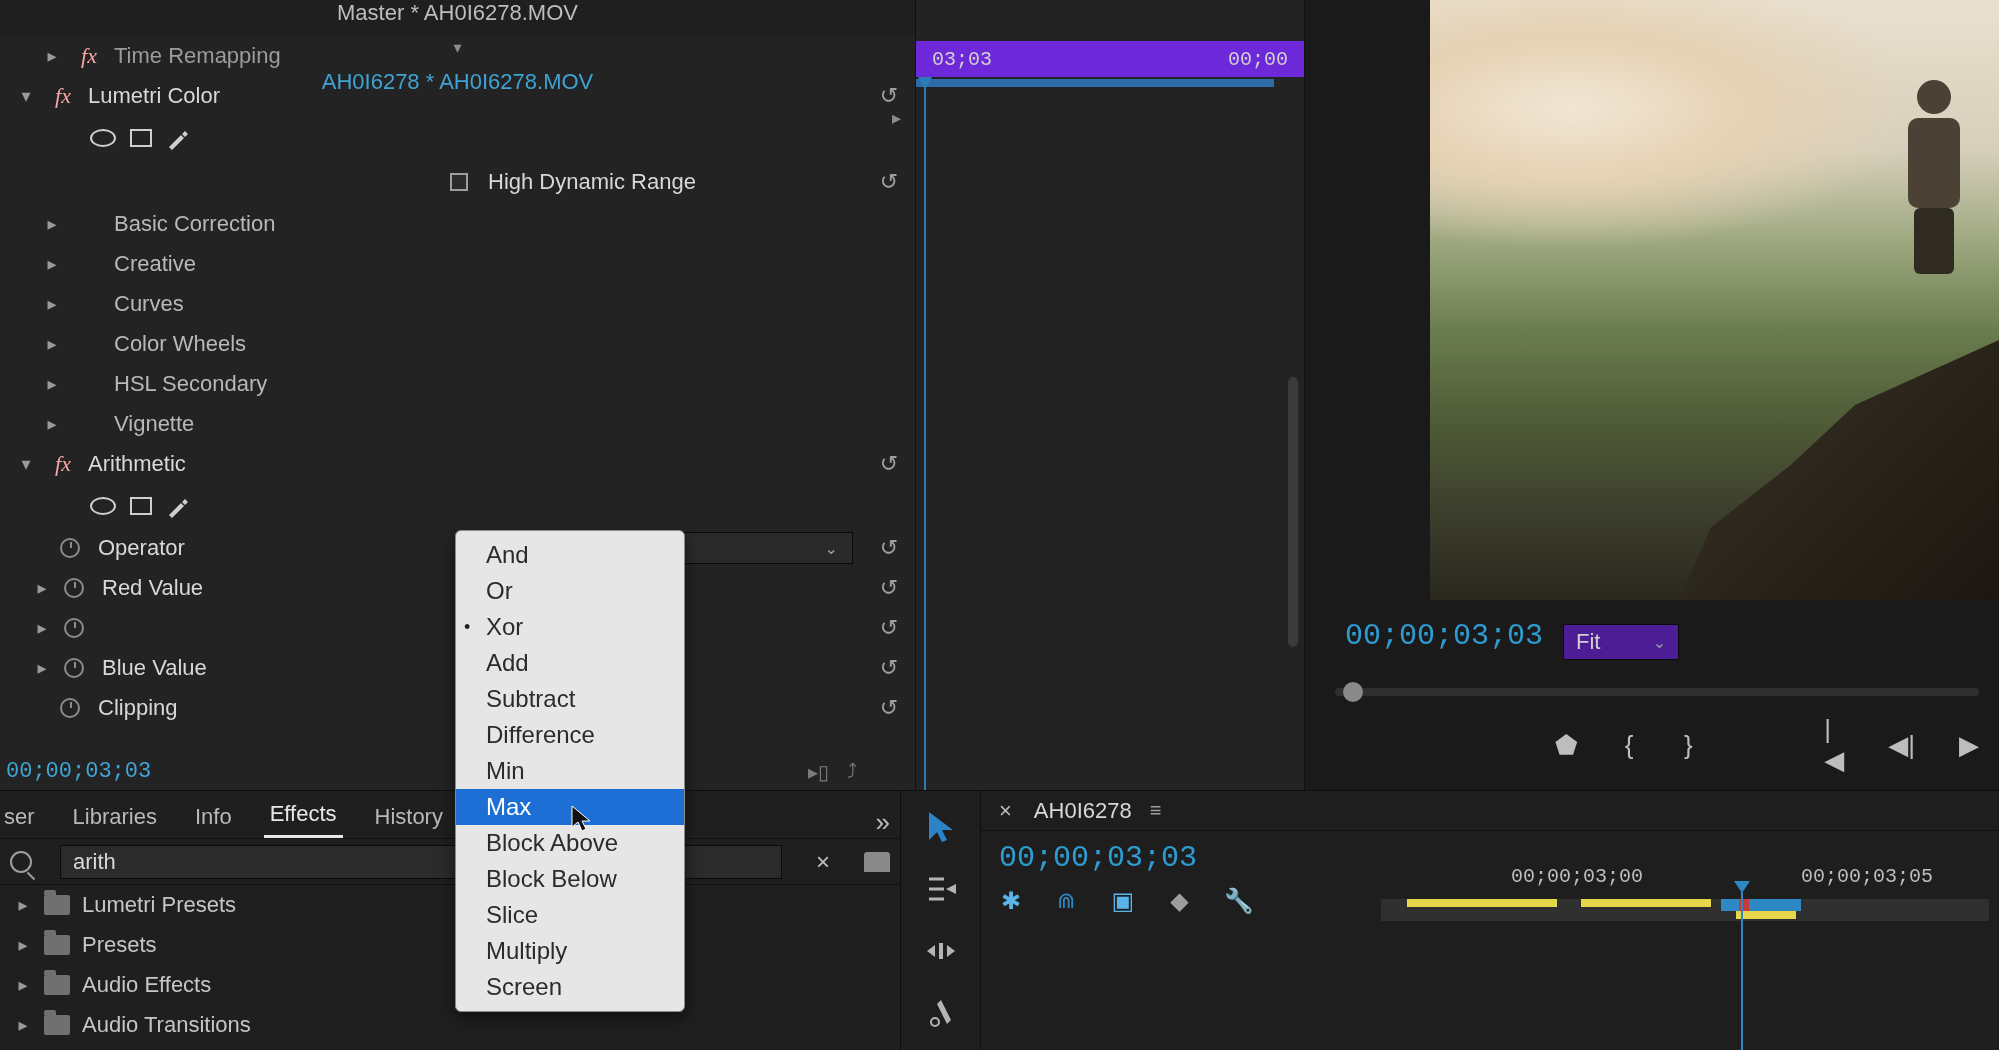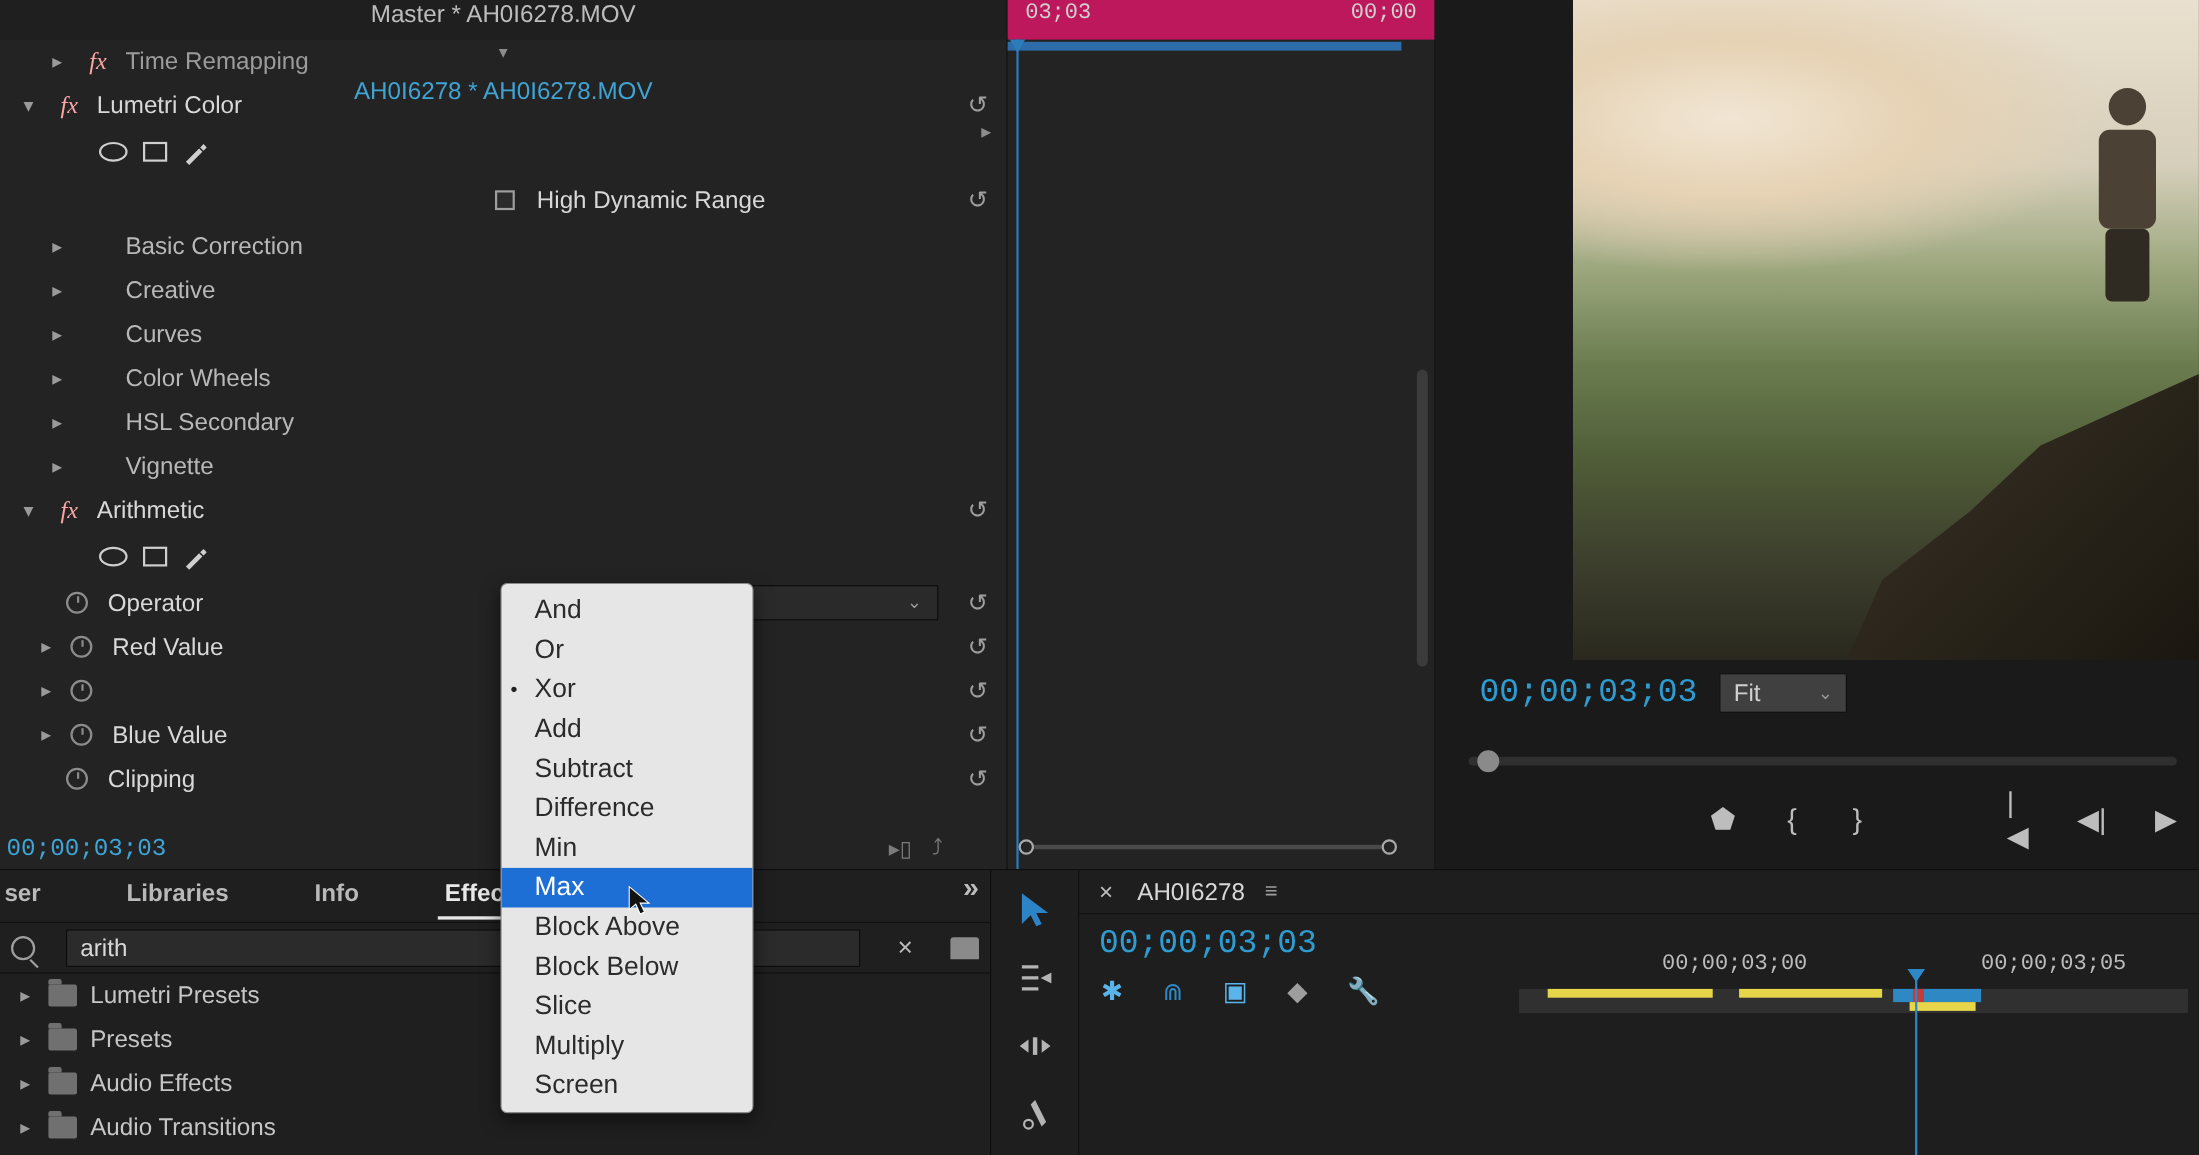--- a/index.html
+++ b/index.html
@@ -106,23 +106,24 @@
   .graph-panel {
     position:absolute;
     top:0; left:915px;
     width:390px; height:790px;
     background:#232323;
     border-left:1px solid #111;
     border-right:1px solid #111;
   }
   .graph-header {
     height:36px; display:flex; justify-content:space-between;
-    padding: 0 16px; 
+    padding: 0 16px; align-items:center;
     font-size:20px; color:#a9a9a9;
-    background:#be185d;
+    background:#6d28d9;
+    margin-top:41px;
   }
   .graph-header .tc { color:#d0d0d0; font-family:"Courier New",monospace;}
   .graph-body { position:relative; height:calc(100% - 36px);}
   .graph-body .playhead {
     position:absolute; left:8px; top:0; bottom:0; width:2px; background:#2b7cbb;
   }
   .graph-body .playhead::before{
     content:""; position:absolute; top:0; left:-6px;
     border-left:7px solid transparent; border-right:7px solid transparent; border-top:12px solid #2b7cbb;
   }
@@ -168,23 +169,23 @@
   }
   .preview-image .person .legs{
     width:40px;height:66px;background:#2f2a22;margin:0 auto;border-radius:6px;
   }
   .preview-controls {
     position:absolute; left:40px; right:20px; top:612px;
     display:flex; align-items:center; gap:20px;
   }
   .preview-tc { font-family:"Courier New",monospace; font-size:30px; color:#2e9cd1;}
   .fit-select {
-    background:#404040; border:1px solid #0a0a0a; width:116px; height:36px;
+    background:#4c1d95; border:1px solid #0a0a0a; width:116px; height:36px;
     display:flex; align-items:center; justify-content:space-between; padding:0 12px;
-    color:#d0d0d0; font-size:22px;
+    color:#d0d0d0; font-size:22px;margin-top:12px;
   }
   .preview-slider {
     position:absolute; left:30px; right:20px; top:688px;
     height:8px; background:#2f2f2f; border-radius:4px;
   }
   .preview-slider .dot{
     position:absolute; left:8px; top:-6px; width:20px;height:20px;border-radius:50%;background:#8a8a8a;
   }
   .playback {
     position:absolute; left:250px; right:20px; top:728px;
@@ -192,23 +193,22 @@
   }
   .playback .btn{ width:34px; height:34px; display:flex;align-items:center;justify-content:center; font-size:26px; }
   .playback .gap { width:90px; }
 
   
   .bottom-left {
     position:absolute; top:790px; left:0; width:900px; bottom:0;
     background:#1f1f1f; border-top:1px solid #0e0e0e;
   }
   .tabs {
-    height:48px; display:flex; align-items:flex-start; gap:66px; padding-left:4px; padding-right:10px;
+    height:48px; display:flex; align-items:flex-end; gap:26px; padding-left:4px; padding-right:10px;
     border-bottom:1px solid #111;
-    font-weight:bold;
   }
   .tabs .tab { color:#b9b9b9; font-size:22px; padding:8px 6px; }
   .tabs .tab.active { color:#e8e8e8; border-bottom:3px solid #e8e8e8; }
   .tabs .more { margin-left:auto; font-size:26px; color:#bdbdbd;}
   .search-row {
     height:46px; display:flex; align-items:center; gap:28px; padding:0 10px;
     border-bottom:1px solid #111;
   }
   .search-row .mag {
     width:22px;height:22px;border:2px solid #9e9e9e;border-radius:50%;position:relative;

